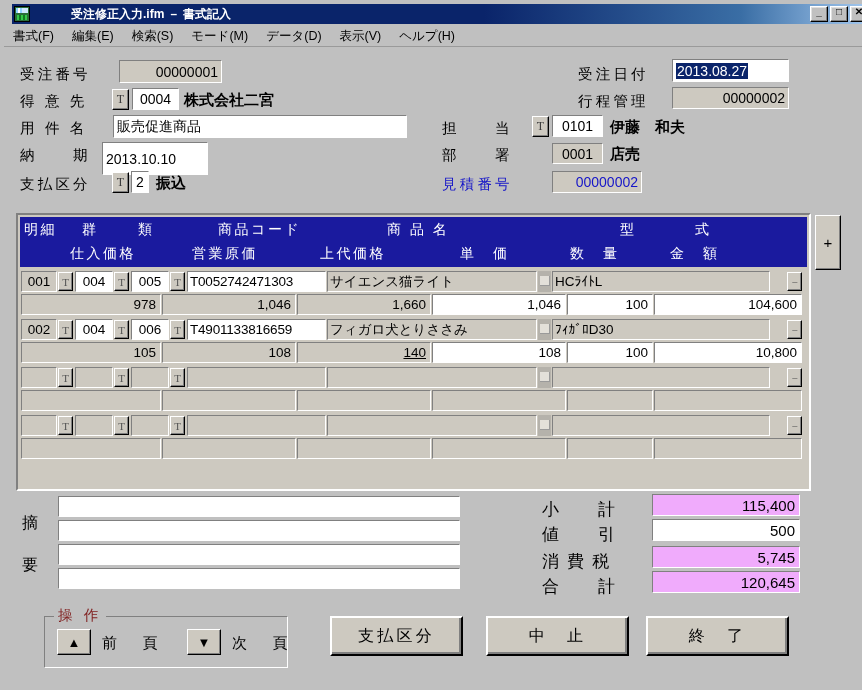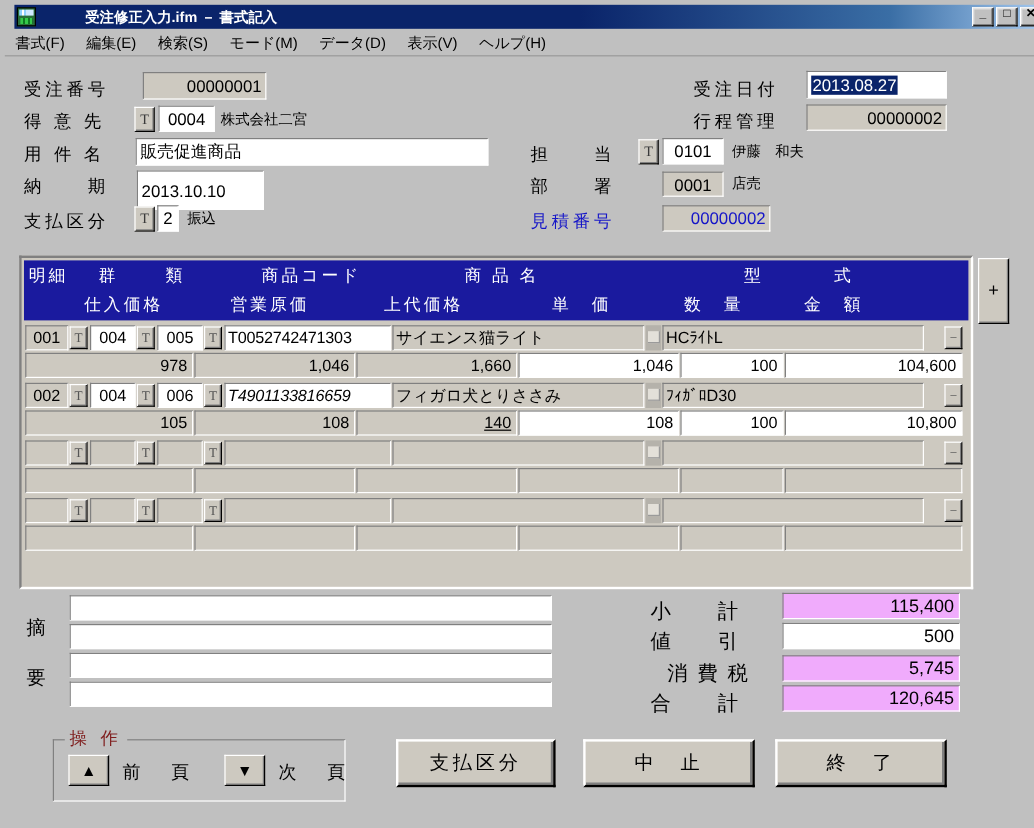--- a/index.html
+++ b/index.html
@@ -74,21 +74,21 @@
   .fld.sel .selhl{background:#0a246a;color:#fff;padding:0 1px;}
   .fld.bluetxt{color:#1515c8;}
   .tbtn{
     position:absolute;box-sizing:border-box;background:#cdc9c0;
     border-top:1px solid #fff;border-left:1px solid #fff;
     border-right:1px solid #000;border-bottom:1px solid #000;
     box-shadow:inset -1px -1px 0 #808080;
     display:flex;align-items:center;justify-content:center;
     font-size:12px;color:#3a3a3a;font-family:"Liberation Serif",serif;
   }
-  .plain{position:absolute;white-space:nowrap;font-size:12px;}
+  .plain{position:absolute;white-space:nowrap;font-size:15px;font-weight:bold;}
 
   
   .grid{
     position:absolute;left:14px;top:211px;width:795px;height:278px;
     box-sizing:border-box;background:#cdc9c0;
     border-top:2px solid #808080;border-left:2px solid #808080;
     border-right:2px solid #fff;border-bottom:2px solid #fff;
     overflow:hidden;
   }
   .ghead{
@@ -217,21 +217,21 @@
 
     <div class="lbl sp" style="left:16px;top:71px;">用 件 名</div>
     <div class="fld" style="left:109px;top:67px;width:294px;height:23px;">販売促進商品</div>
 
     <div class="lbl sp" style="left:438px;top:71px;">担　　当</div>
     <div class="tbtn" style="left:528px;top:68px;width:17px;height:21px;">T</div>
     <div class="fld ctr" style="left:548px;top:67px;width:51px;height:22px;">0101</div>
     <div class="plain" style="left:606px;top:70px;">伊藤　和夫</div>
 
     <div class="lbl sp" style="left:16px;top:98px;">納　　期</div>
-    <div class="fld" style="left:110px;top:94px;width:106px;height:33px;">2013.10.10</div>
+    <div class="fld" style="left:98px;top:94px;width:106px;height:33px;">2013.10.10</div>
 
     <div class="lbl sp" style="left:438px;top:98px;">部　　署</div>
     <div class="fld ro ctr" style="left:548px;top:95px;width:51px;height:21px;">0001</div>
     <div class="plain" style="left:606px;top:97px;">店売</div>
 
     <div class="lbl sp" style="left:16px;top:127px;">支払区分</div>
     <div class="tbtn" style="left:108px;top:124px;width:17px;height:21px;">T</div>
     <div class="fld ctr" style="left:127px;top:123px;width:18px;height:22px;">2</div>
     <div class="plain" style="left:152px;top:126px;">振込</div>
 
@@ -283,21 +283,21 @@
       <div class="cell w num" style="left:633px;width:148px;">104,600</div>
     </div>
 
     <div class="grow" style="top:103px;">
       <div class="cell ctr" style="left:0px;width:36px;">002</div>
       <div class="gbtn" style="left:37px;">T</div>
       <div class="cell w ctr" style="left:54px;width:38px;">004</div>
       <div class="gbtn" style="left:93px;">T</div>
       <div class="cell w ctr" style="left:110px;width:38px;">006</div>
       <div class="gbtn" style="left:149px;">T</div>
-      <div class="cell w mono" style="left:166px;width:139px;font-style:italic;">T4901133816659</div>
+      <div class="cell w mono" style="left:166px;width:139px;">T4901133816659</div>
       <div class="cell" style="left:306px;width:210px;">フィガロ犬とりささみ</div>
       <div class="gsq" style="left:517px;">
           <i></i>
         </div>
       <div class="cell" style="left:531px;width:218px;">ﾌｨｶﾞﾛD30</div>
       <div class="gbtn" style="left:766px;">−</div>
     </div>
 
     <div class="grow" style="top:126px;">
       <div class="cell num" style="left:0px;width:140px;">105</div>
@@ -371,21 +371,21 @@
     <div class="rline" style="top:566px;"></div>
   </div>
 
   <div class="totrow">
     <div class="tlbl" style="left:540px;top:496px;">小　　計</div>
     <div class="tfld" style="top:492px;">115,400</div>
 
     <div class="tlbl" style="left:540px;top:521px;">値　　引</div>
     <div class="tfld w" style="top:517px;">500</div>
 
-    <div class="tlbl" style="left:540px;top:548px;margin-left:14px;">消 費 税</div>
+    <div class="tlbl" style="left:540px;top:548px;">消 費 税</div>
     <div class="tfld" style="top:544px;">5,745</div>
 
     <div class="tlbl" style="left:540px;top:573px;">合　　計</div>
     <div class="tfld" style="top:569px;">120,645</div>
   </div>
 
   <div class="groupbox"></div>
   <div class="gb-legend">操 作</div>
 
   <div class="navbtn" style="left:55px;top:627px;">

